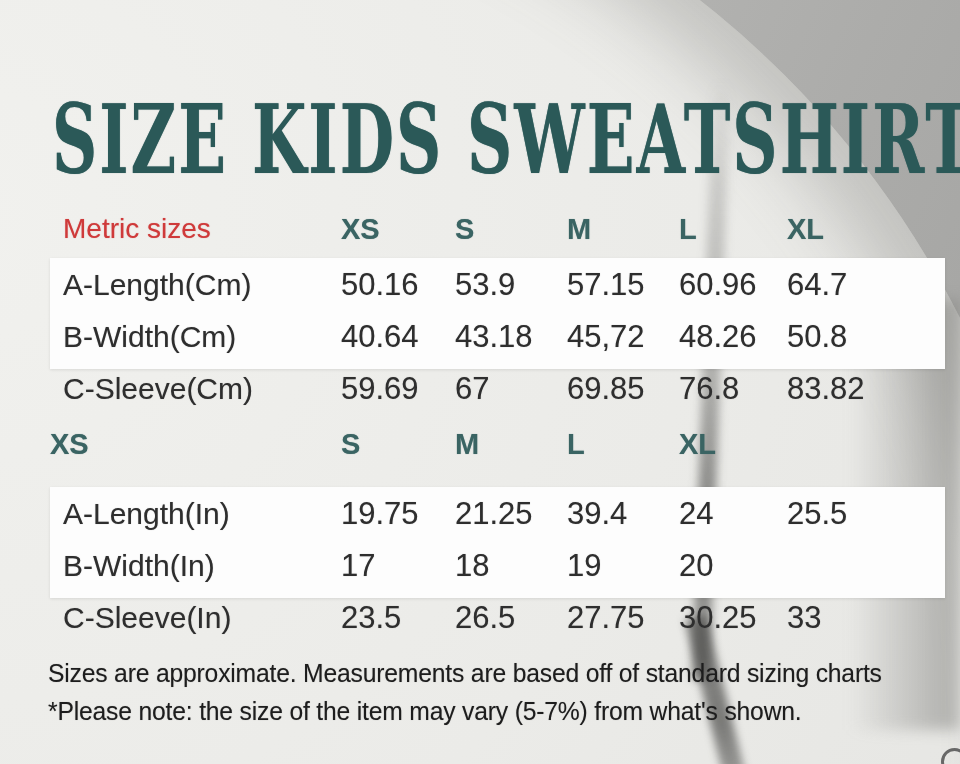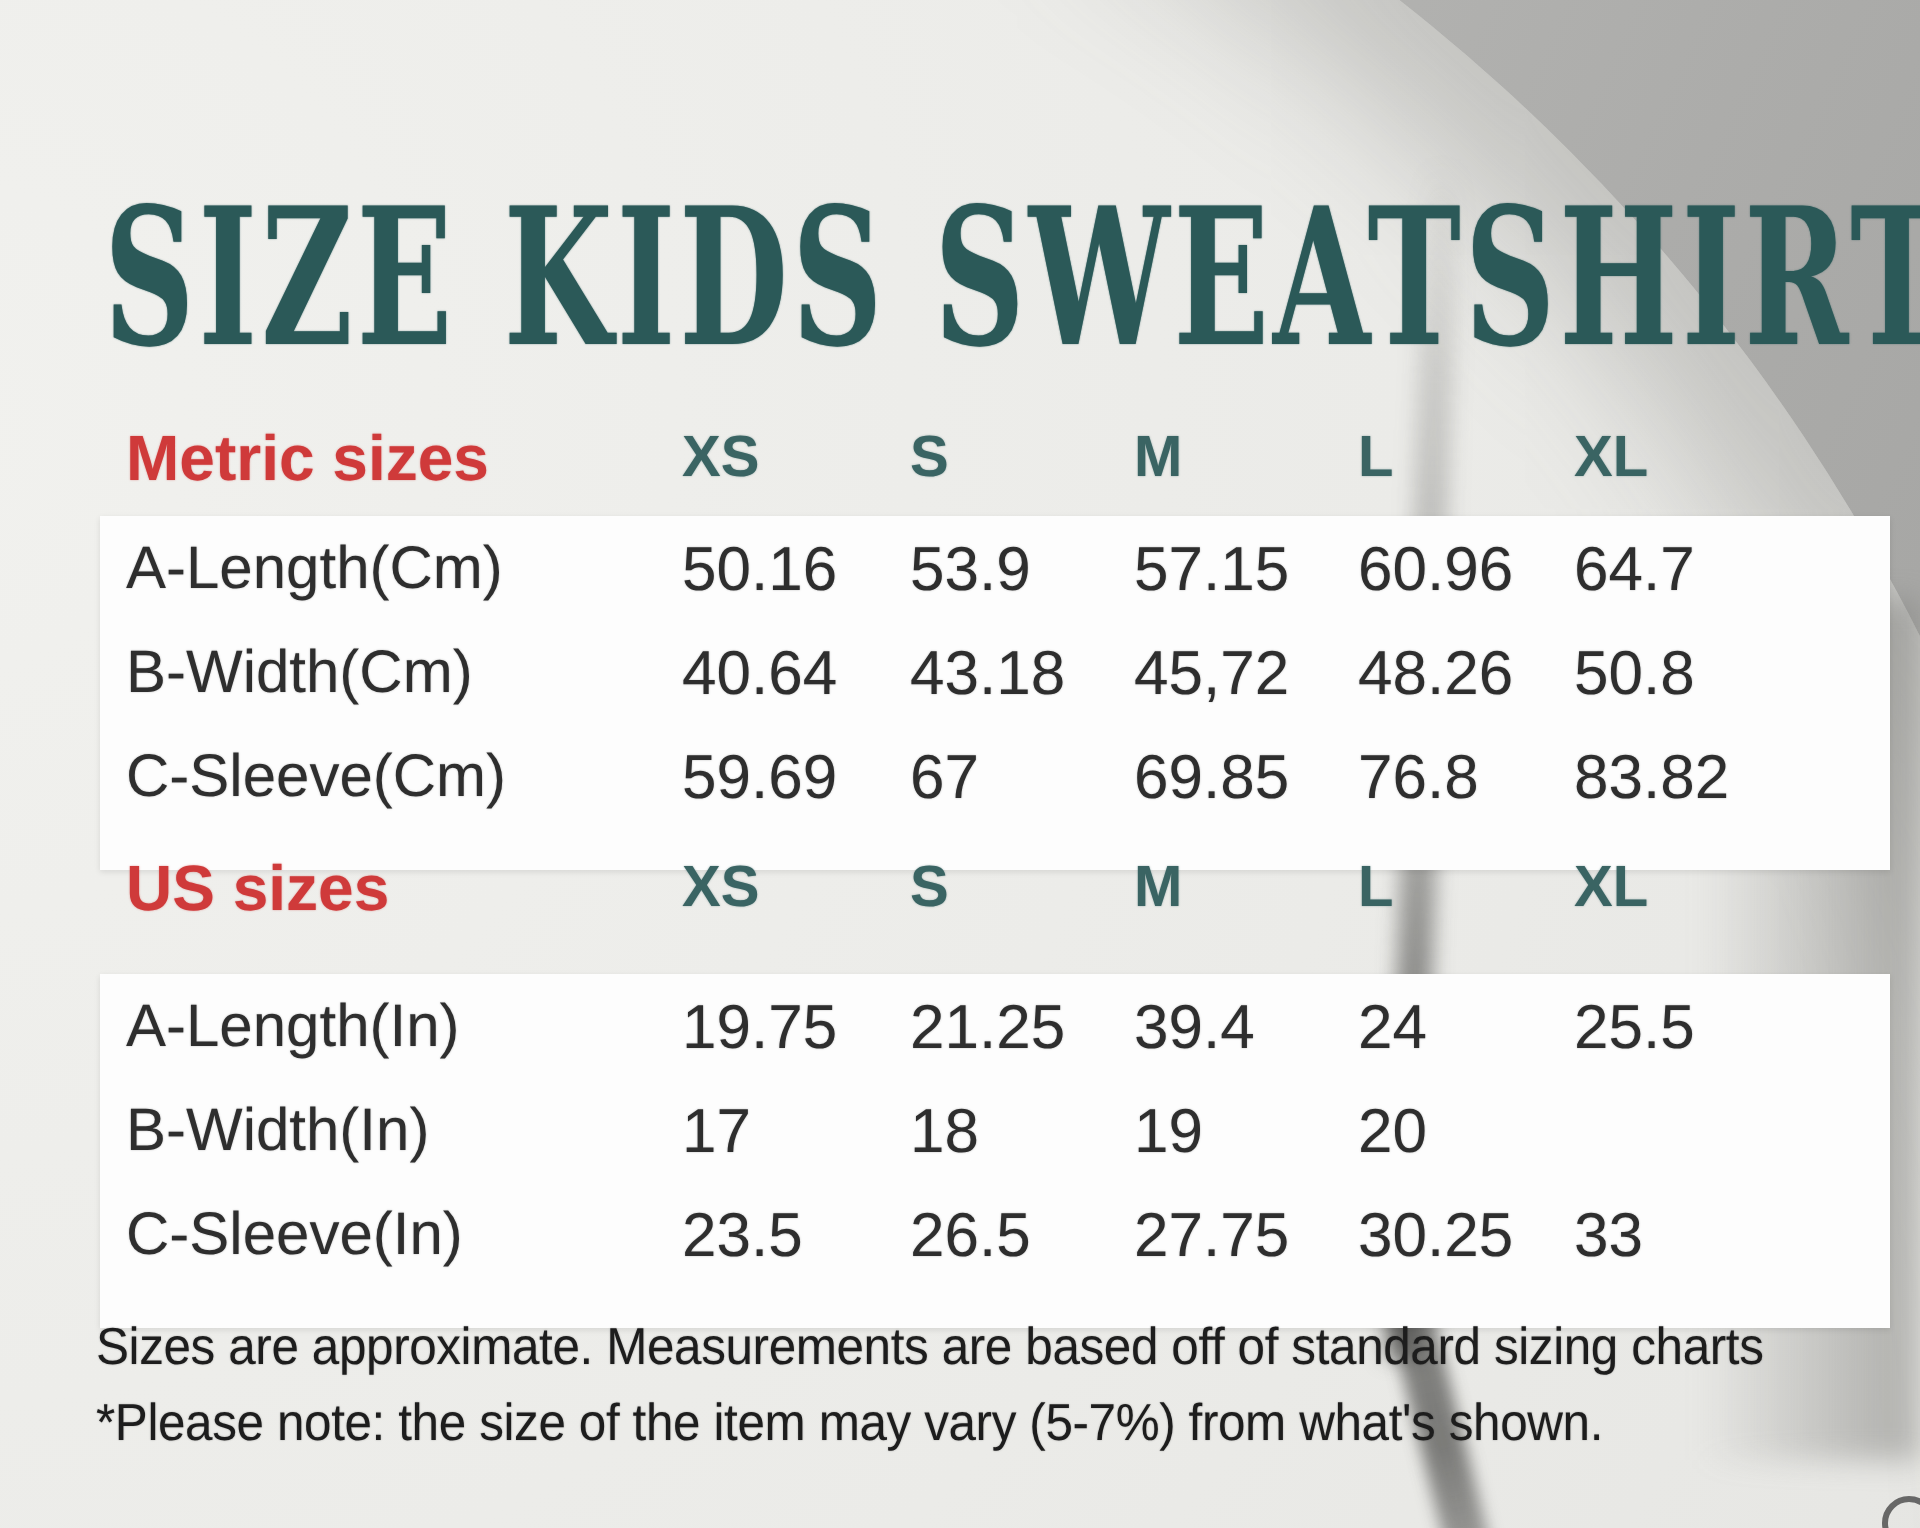--- a/index.html
+++ b/index.html
@@ -83,39 +83,39 @@
     align-items: center;
   }
   .header-row {
     position: absolute;
     left: 50px;
     width: 849px;
     height: 50px;
   }
   .group-label {
     padding-left: 13px;
-    font-size: 32px;
-    font-weight: 700;
+    font-size: 28px;
+    font-weight: 400;
     color: #cf3a3a;
     text-shadow: 0 0 1px rgba(207,58,58,0.5);
   }
   .size-col {
     text-align: left;
     font-size: 29px;
     font-weight: 700;
     color: #3a6463;
     text-shadow: 0 0 1px rgba(58,100,99,0.5);
   }
 
   
   .panel {
     position: absolute;
     left: 50px;
     width: 895px;
-    height: 177px;
+    height: 111px;
     background: #fdfdfd;
     box-shadow: 0 1px 3px rgba(0,0,0,0.10);
     padding-top: 1px;
   }
   .data-row { height: 52px; width: 849px; }
   .row-label {
     padding-left: 13px;
     font-size: 30px;
     color: #2e2e2e;
     text-shadow: 0 0 1px rgba(46,46,46,0.35);
@@ -194,21 +194,20 @@
       <div class="row-label">C-Sleeve(Cm)</div>
       <div class="val">59.69</div>
       <div class="val">67</div>
       <div class="val">69.85</div>
       <div class="val">76.8</div>
       <div class="val">83.82</div>
     </div>
   </div>
 
   <div class="size-grid header-row" style="top:419px">
-    <div class="group-label">US sizes</div>
     <div class="size-col">XS</div>
     <div class="size-col">S</div>
     <div class="size-col">M</div>
     <div class="size-col">L</div>
     <div class="size-col">XL</div>
   </div>
 
   <div class="panel" style="top:487px">
     <div class="size-grid data-row">
       <div class="row-label">A-Length(In)</div>

